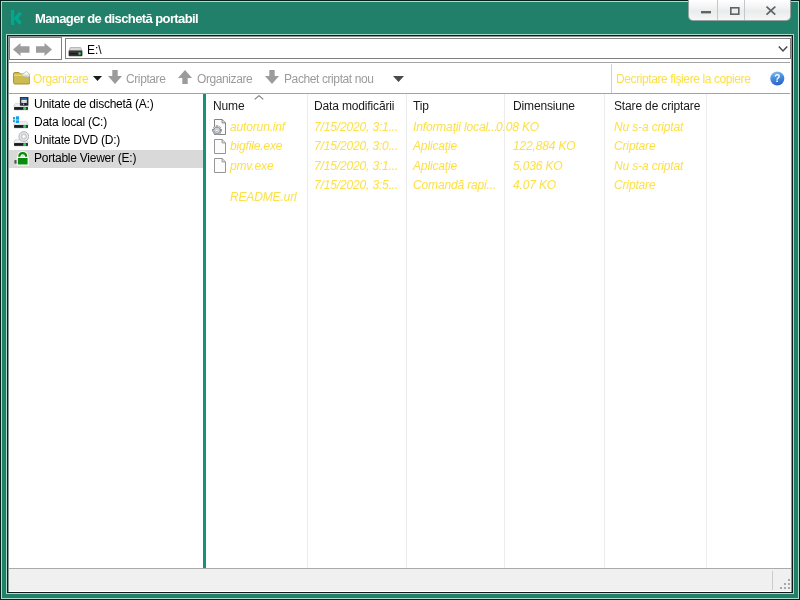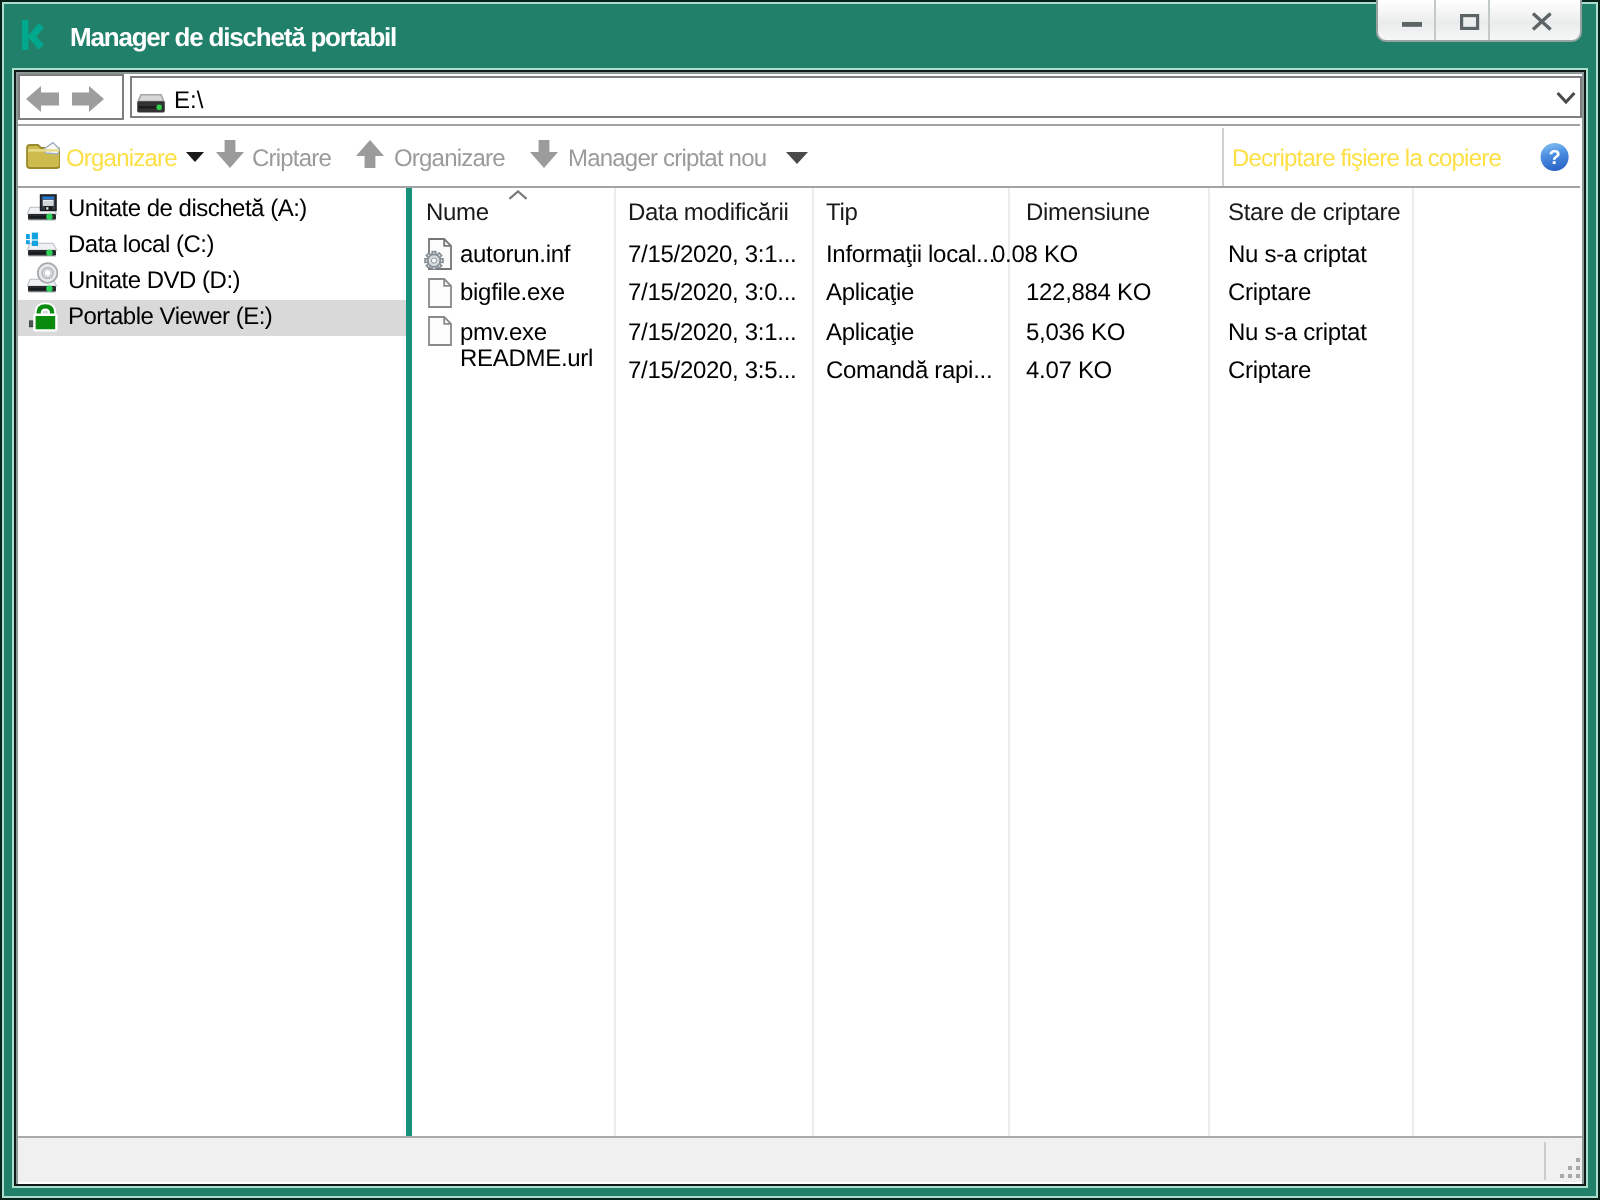--- a/index.html
+++ b/index.html
@@ -29,21 +29,21 @@
 #tvsep   { left:611px; top:64px; width:1px; height:29px; background:#d0d0d0; z-index:8; }
 .ttxt { position:absolute; top:72px; font-size:12px; color:#fde047; z-index:9; white-space:nowrap; letter-spacing:-0.4px; }
 .tgray { color:#9b9b9b; }
 
 .drow { position:absolute; left:34px; font-size:12px; color:#000; z-index:9; white-space:nowrap; letter-spacing:-0.25px; }
 #selrow { left:9px; top:150px; width:194px; height:18px; background:#d9d9d9; z-index:7; }
 #divider { left:203px; top:94px; width:3px; height:474px; background:#17917a; z-index:9; }
 
 .hcol { position:absolute; top:99px; font-size:12px; color:#1a1a1a; z-index:9; white-space:nowrap; letter-spacing:-0.15px; }
 .cline { position:absolute; top:94px; width:1px; height:474px; background:#ececec; z-index:7; }
-.cell { position:absolute; font-size:12px; color:#000000; z-index:9; white-space:nowrap; letter-spacing:-0.15px; }
+.cell { position:absolute; font-size:12px; color:#fde047; z-index:9; white-space:nowrap; letter-spacing:-0.15px;font-style:italic; }
 
 #statline { left:9px; top:568px; width:782px; height:1px; background:#ababab; z-index:8; }
 #statbar { left:9px; top:569px; width:782px; height:22px; background:#f0f0f0; z-index:8; }
 #stattxt { left:14px; top:604px; font-size:12px; color:#000; z-index:9; letter-spacing:-0.25px;margin-left:28px; }
 </style>
 </head>
 <body>
 <div class="abs" id="winline"></div>
 <div class="abs" id="client"></div>
 
@@ -96,21 +96,21 @@
   <polygon points="4.3,0 9.7,0 9.7,6 14,6 7,14 0,6 4.3,6" fill="#9b9b9b"></polygon>
 </svg>
 <div class="ttxt tgray" style="left:126px">Criptare</div>
 <svg class="abs" style="left:178px;top:70px;z-index:9" width="14" height="14" viewBox="0 0 14 14">
   <polygon points="7,0 14,8 9.7,8 9.7,14 4.3,14 4.3,8 0,8" fill="#9b9b9b"></polygon>
 </svg>
 <div class="ttxt tgray" style="left:197px">Organizare</div>
 <svg class="abs" style="left:265px;top:70px;z-index:9" width="14" height="14" viewBox="0 0 14 14">
   <polygon points="4.3,0 9.7,0 9.7,6 14,6 7,14 0,6 4.3,6" fill="#9b9b9b"></polygon>
 </svg>
-<div class="ttxt tgray" style="left:284px">Manager criptat nou</div>
+<div class="ttxt tgray" style="left:284px">Pachet criptat nou</div>
 <svg class="abs" style="left:393px;top:76px;z-index:9" width="11" height="6" viewBox="0 0 11 6">
     <polygon points="0,0 11,0 5.5,6" fill="#4a4a4a"></polygon>
   </svg>
 <div class="ttxt" style="left:616px">Decriptare fişiere la copiere</div>
 <svg class="abs" style="left:770px;top:71px;z-index:9" width="15" height="15" viewBox="0 0 15 15">
   <defs>
       <linearGradient id="hg" x1="0" y1="0" x2="0.25" y2="1">
     <stop offset="0" stop-color="#8ec6f2"></stop>
         <stop offset="0.45" stop-color="#4e92e2"></stop>
         <stop offset="1" stop-color="#2d67c9"></stop>
@@ -224,21 +224,21 @@
 <div class="cell" style="left:413px;top:139px">Aplicaţie</div>
 <div class="cell" style="left:513px;top:139px">122,884 KO</div>
 <div class="cell" style="left:614px;top:139px">Criptare</div>
 
 <div class="cell" style="left:230px;top:159px">pmv.exe</div>
 <div class="cell" style="left:314px;top:159px">7/15/2020, 3:1...</div>
 <div class="cell" style="left:413px;top:159px">Aplicaţie</div>
 <div class="cell" style="left:513px;top:159px">5,036 KO</div>
 <div class="cell" style="left:614px;top:159px">Nu s-a criptat</div>
 
-<div class="cell" style="left:230px;top:172px">README.url</div>
+<div class="cell" style="left:230px;top:190px">README.url</div>
 <div class="cell" style="left:314px;top:178px">7/15/2020, 3:5...</div>
 <div class="cell" style="left:413px;top:178px">Comandă rapi...</div>
 <div class="cell" style="left:513px;top:178px">4.07 KO</div>
 <div class="cell" style="left:614px;top:178px">Criptare</div>
 
 <div class="abs" id="statline"></div>
 <div class="abs" id="statbar"></div>
 <div class="abs" id="stattxt">conţine 4 obiecte</div>
 <div class="abs" style="left:772px;top:571px;width:1px;height:19px;background:#cccccc;z-index:9"></div>
 <svg class="abs" style="left:779px;top:578px;z-index:10" width="12" height="12" viewBox="0 0 12 12">

